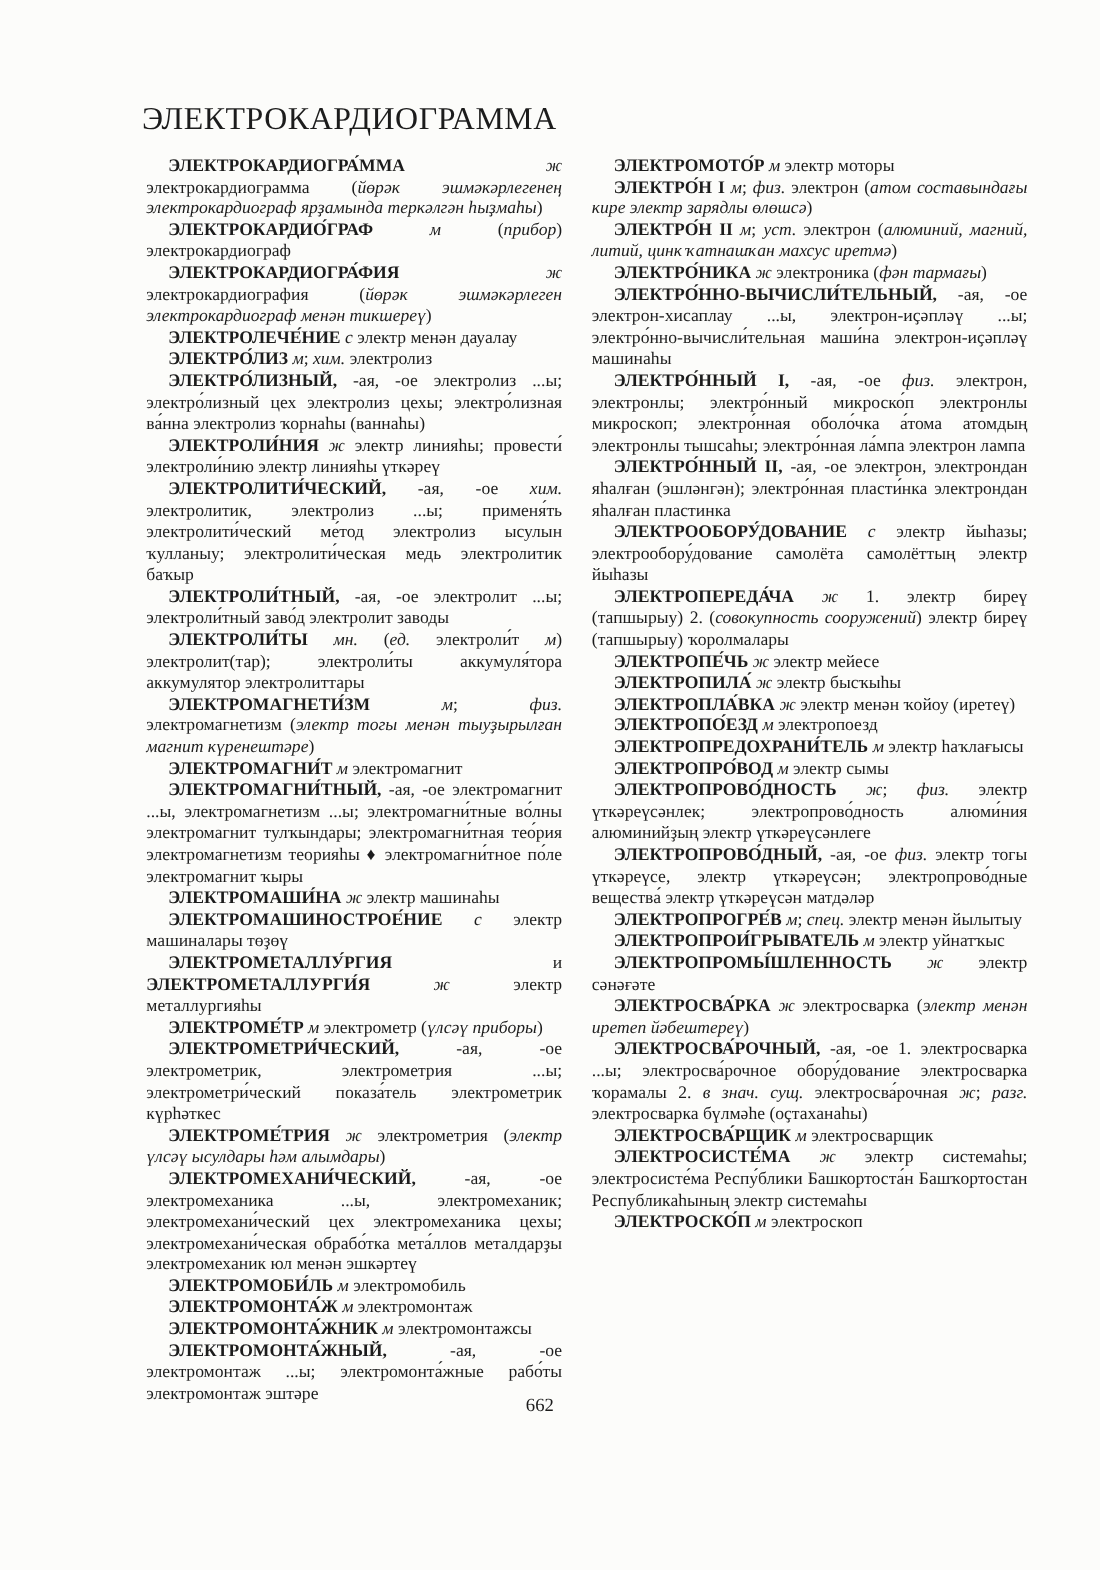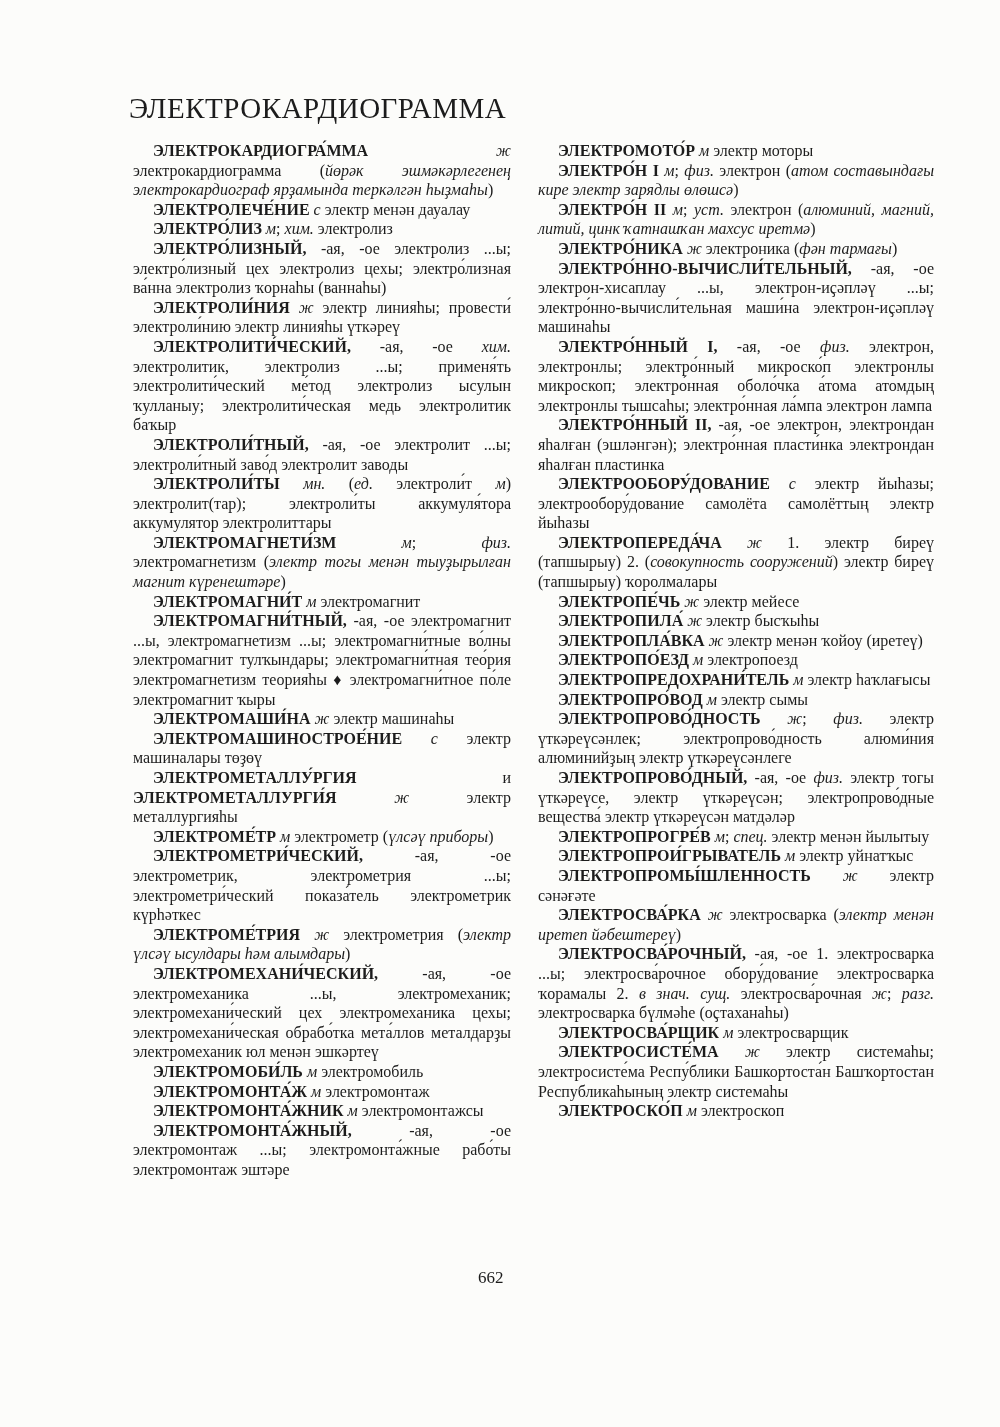--- a/index.html
+++ b/index.html
@@ -44,20 +44,22 @@
     font-size: 17px;
   }
 </style>
 </head>
 <body>
 
 <div class="page">
   <h1 class="running-head">ЭЛЕКТРОКАРДИОГРАММА</h1>
   <div class="column column-left">
       <p class="entry"><span class="hw">ЭЛЕКТРОКАРДИОГРА́ММА</span><span> </span><span class="i">ж</span><span> электрокардиограмма (</span><span class="i">йөрәк эшмәкәрлегенең электрокардиограф ярҙамында теркәлгән һыҙмаһы</span><span>)</span></p>
+      <p class="entry"><span class="hw">ЭЛЕКТРОКАРДИО́ГРАФ</span><span> </span><span class="i">м</span><span> (</span><span class="i">прибор</span><span>) электрокардиограф</span></p>
+      <p class="entry"><span class="hw">ЭЛЕКТРОКАРДИОГРА́ФИЯ</span><span> </span><span class="i">ж</span><span> электрокардиография (</span><span class="i">йөрәк эшмәкәрлеген электрокардиограф менән тикшереү</span><span>)</span></p>
       <p class="entry"><span class="hw">ЭЛЕКТРОЛЕЧЕ́НИЕ</span><span> </span><span class="i">с</span><span> электр менән дауалау</span></p>
       <p class="entry"><span class="hw">ЭЛЕКТРО́ЛИЗ</span><span> </span><span class="i">м</span><span>; </span><span class="i">хим.</span><span> электролиз</span></p>
       <p class="entry"><span class="hw">ЭЛЕКТРО́ЛИЗНЫЙ,</span><span> -ая, -ое электролиз ...ы; </span><span class="b">электро́лизный цех</span><span> электролиз цехы; </span><span class="b">электро́лизная ва́нна</span><span> электролиз ҡорнаһы (ваннаһы)</span></p>
       <p class="entry"><span class="hw">ЭЛЕКТРОЛИ́НИЯ</span><span> </span><span class="i">ж</span><span> электр линияһы; </span><span class="b">провести́ электроли́нию</span><span> электр линияһы үткәреү</span></p>
       <p class="entry"><span class="hw">ЭЛЕКТРОЛИТИ́ЧЕСКИЙ,</span><span> -ая, -ое </span><span class="i">хим.</span><span> электролитик, электролиз ...ы; </span><span class="b">применя́ть электролити́ческий ме́тод</span><span> электролиз ысулын ҡулланыу; </span><span class="b">электролити́ческая медь</span><span> электролитик баҡыр</span></p>
       <p class="entry"><span class="hw">ЭЛЕКТРОЛИ́ТНЫЙ,</span><span> -ая, -ое электролит ...ы; </span><span class="b">электроли́тный заво́д</span><span> электролит заводы</span></p>
       <p class="entry"><span class="hw">ЭЛЕКТРОЛИ́ТЫ</span><span> </span><span class="i">мн.</span><span> (</span><span class="i">ед.</span><span> </span><span class="b">электроли́т</span><span> </span><span class="i">м</span><span>) электролит(тар); </span><span class="b">электроли́ты аккумуля́тора</span><span> аккумулятор электролиттары</span></p>
       <p class="entry"><span class="hw">ЭЛЕКТРОМАГНЕТИ́ЗМ</span><span> </span><span class="i">м</span><span>; </span><span class="i">физ.</span><span> электромагнетизм (</span><span class="i">электр тогы менән тыуҙырылған магнит күренештәре</span><span>)</span></p>
       <p class="entry"><span class="hw">ЭЛЕКТРОМАГНИ́Т</span><span> </span><span class="i">м</span><span> электромагнит</span></p>
       <p class="entry"><span class="hw">ЭЛЕКТРОМАГНИ́ТНЫЙ,</span><span> -ая, -ое электромагнит ...ы, электромагнетизм ...ы; </span><span class="b">электромагни́тные во́лны</span><span> электромагнит тулҡындары; </span><span class="b">электромагни́тная тео́рия</span><span> электромагнетизм теорияһы ♦ </span><span class="b">электромагни́тное по́ле</span><span> электромагнит ҡыры</span></p>

